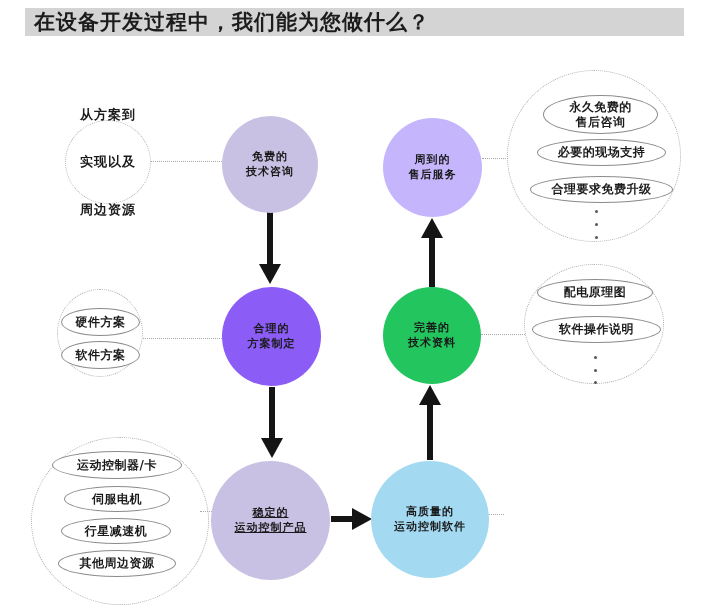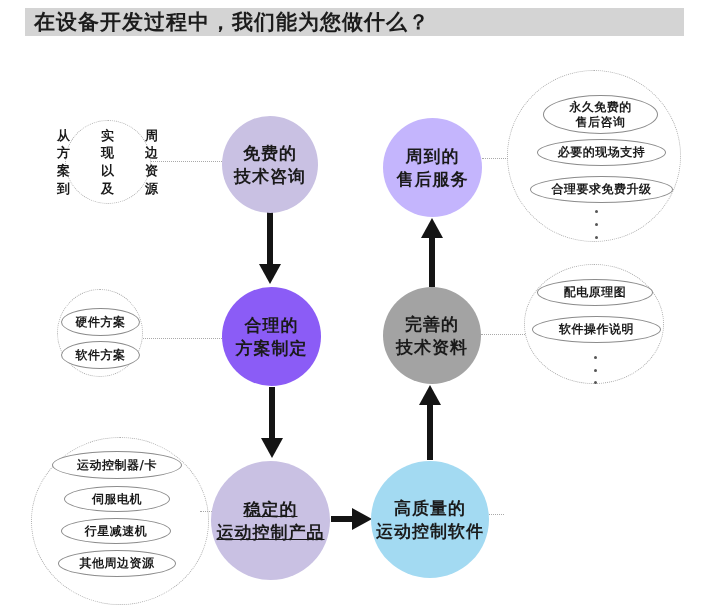--- a/index.html
+++ b/index.html
@@ -8,27 +8,27 @@
     font-family:"DejaVu Sans","Liberation Sans",sans-serif;color:#1a1a1a;
   }
   .titlebar{
     position:absolute;left:25px;top:8px;width:659px;height:28px;
     display:flex;align-items:center;padding-left:9px;box-sizing:border-box;
     font-size:21px;font-weight:bold;letter-spacing:1px;color:#1c1c1c;
   }
   .node{
     position:absolute;border-radius:50%;
     display:flex;flex-direction:column;align-items:center;justify-content:center;
-    text-align:center;font-size:17px;font-weight:bold;line-height:1.35;letter-spacing:1px;
+    text-align:center;font-size:11px;font-weight:bold;line-height:1.35;letter-spacing:1px;
   }
   .group{
     position:absolute;border:1px dotted #adadad;border-radius:50%;box-sizing:border-box;
   }
   .group-label{
-    position:absolute;inset:0;display:flex;
+    position:absolute;inset:0;display:flex;flex-direction:column;
     align-items:center;justify-content:center;text-align:center;
     font-size:13px;font-weight:bold;line-height:1.35;letter-spacing:1px;gap:30px;
   }
   .ellipse{
     position:absolute;border:1px solid #8c8c8c;border-radius:50%;background:#fff;
     display:flex;flex-direction:column;align-items:center;justify-content:center;
     text-align:center;font-size:12px;font-weight:bold;line-height:1.2;letter-spacing:0.5px;
     box-sizing:border-box;
   }
   .hline-dot,.vline{position:absolute;}
@@ -79,21 +79,21 @@
   <div class="node" style="left: 383px; top: 118px; width: 99px; height: 99px; background: #c4b5fd;">
     <span>周到的</span>
     <span>售后服务</span>
   </div>
 
   <div class="node" style="left: 222px; top: 287px; width: 99px; height: 99px; background: #8b5cf6;">
     <span>合理的</span>
     <span>方案制定</span>
   </div>
 
-  <div class="node" style="left: 383px; top: 287px; width: 98px; height: 97px; background: #a3a3a3;">
+  <div class="node" style="left: 383px; top: 287px; width: 98px; height: 97px; background: #22c55e;">
     <span>完善的</span>
     <span>技术资料</span>
   </div>
 
   <div class="node" style="left: 211px; top: 461px; width: 119px; height: 119px; background: rgb(201, 193, 227); text-decoration: underline;">
     <span>稳定的</span>
     <span>运动控制产品</span>
   </div>
 
   <div class="node" style="left: 371px; top: 461px; width: 118px; height: 117px; background: rgb(163, 218, 242);">

